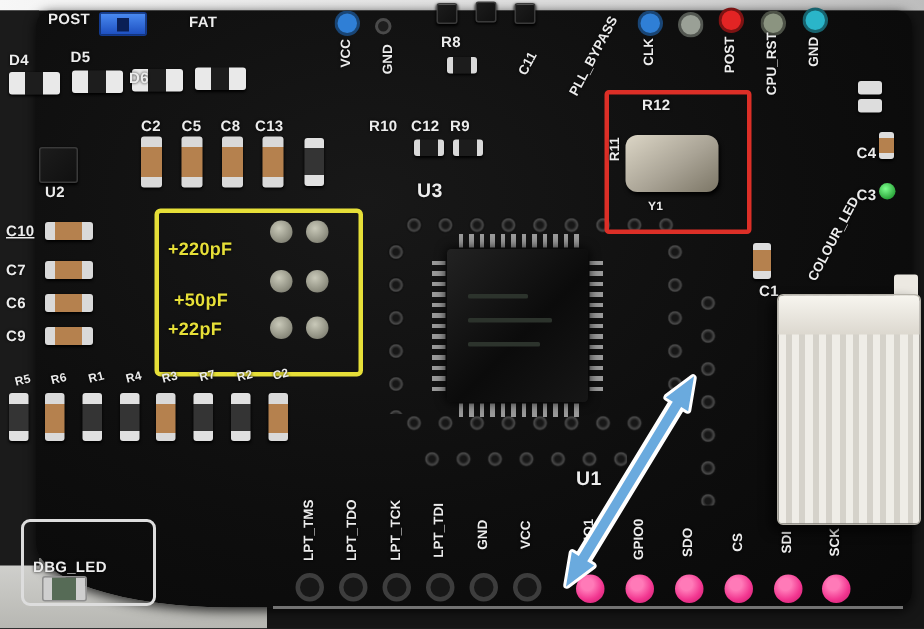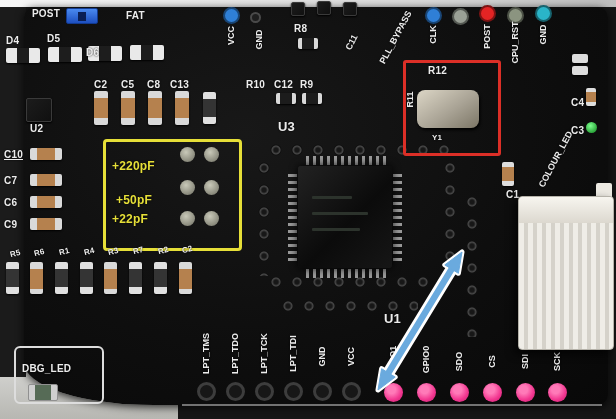--- a/index.html
+++ b/index.html
@@ -201,21 +201,21 @@
   <div class="cmp res-v" style="left:6px;top:262px;"></div>
   <div class="cmp cap-v" style="left:30px;top:262px;width:13px;height:32px;"></div>
   <div class="cmp res-v" style="left:55px;top:262px;"></div>
   <div class="cmp res-v" style="left:80px;top:262px;"></div>
   <div class="cmp cap-v" style="left:104px;top:262px;width:13px;height:32px;"></div>
   <div class="cmp res-v" style="left:129px;top:262px;"></div>
   <div class="cmp res-v" style="left:154px;top:262px;"></div>
   <div class="cmp cap-v" style="left:179px;top:262px;width:13px;height:32px;"></div>
 
   <div class="dbgbox"></div>
-  <span class="lbl" style="left:22px;top:364px;">DBG_LED</span>
+  <span class="lbl" style="left:22px;top:374px;">DBG_LED</span>
   <div class="ledcmp"></div>
   <div class="edgeline"></div>
 
   <span class="lbl big" style="left:384px;top:312px;">U1</span>
 
   <span class="vlbl sm" style="left:178px;top:349px;width:56px;">LPT_TMS</span>
   <span class="vlbl sm" style="left:207px;top:349px;width:56px;">LPT_TDO</span>
   <span class="vlbl sm" style="left:236px;top:349px;width:56px;">LPT_TCK</span>
   <span class="vlbl sm" style="left:265px;top:349px;width:56px;">LPT_TDI</span>
   <span class="vlbl sm" style="left:294px;top:352px;width:56px;">GND</span>

